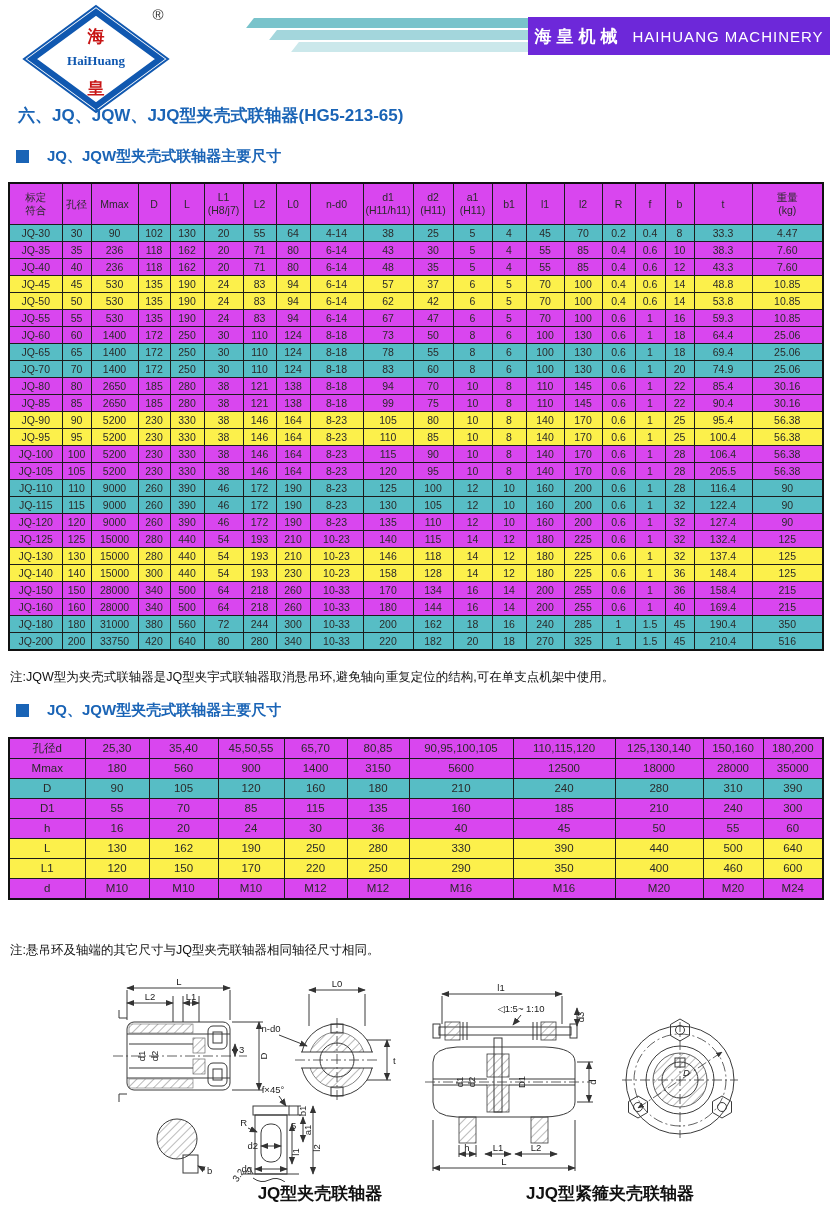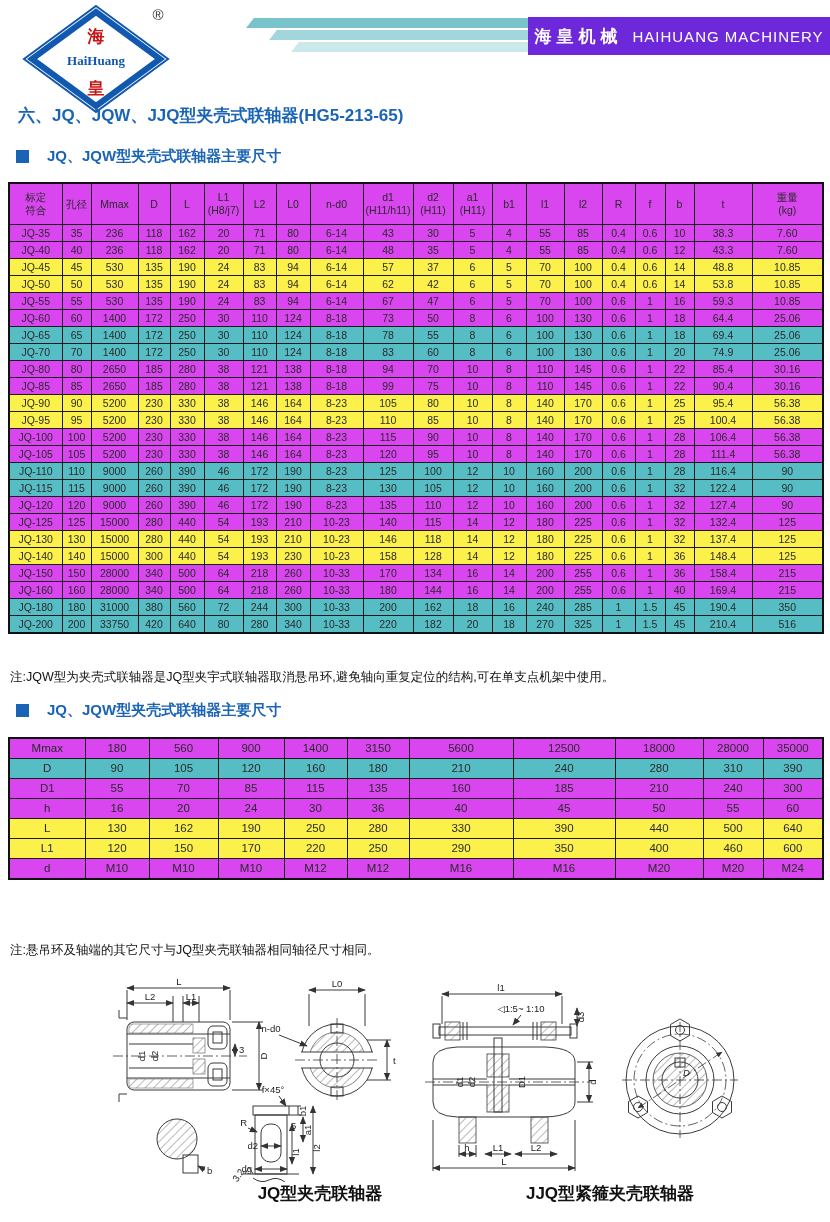--- a/index.html
+++ b/index.html
@@ -130,20 +130,42 @@
           <th>l2</th>
           <th>R</th>
           <th>f</th>
           <th>b</th>
           <th>t</th>
           <th>重量
 (kg)</th>
         </tr>
       </thead>
       <tbody>
+        <tr class="teal">
+          <th>JQ-30</th>
+          <td>30</td>
+          <td>90</td>
+          <td>102</td>
+          <td>130</td>
+          <td>20</td>
+          <td>55</td>
+          <td>64</td>
+          <td>4-14</td>
+          <td>38</td>
+          <td>25</td>
+          <td>5</td>
+          <td>4</td>
+          <td>45</td>
+          <td>70</td>
+          <td>0.2</td>
+          <td>0.4</td>
+          <td>8</td>
+          <td>33.3</td>
+          <td>4.47</td>
+        </tr>
         <tr>
           <th>JQ-35</th>
           <td>35</td>
           <td>236</td>
           <td>118</td>
           <td>162</td>
           <td>20</td>
           <td>71</td>
           <td>80</td>
           <td>6-14</td>
@@ -435,21 +457,21 @@
           <td>8-23</td>
           <td>120</td>
           <td>95</td>
           <td>10</td>
           <td>8</td>
           <td>140</td>
           <td>170</td>
           <td>0.6</td>
           <td>1</td>
           <td>28</td>
-          <td>111.4</td>
+          <td>205.5</td>
           <td>56.38</td>
         </tr>
         <tr class="teal">
           <th>JQ-110</th>
           <td>110</td>
           <td>9000</td>
           <td>260</td>
           <td>390</td>
           <td>46</td>
           <td>172</td>
@@ -684,20 +706,33 @@
         <col style="width:66px">
       <col style="width:63px">
         <col style="width:62px">
         <col style="width:104px">
         <col style="width:102px">
       <col style="width:88px">
         <col style="width:60px">
         <col style="width:60px">
     </colgroup>
   <tbody>
+        <tr>
+          <th>孔径d</th>
+          <td>25,30</td>
+          <td>35,40</td>
+          <td>45,50,55</td>
+          <td>65,70</td>
+          <td>80,85</td>
+          <td>90,95,100,105</td>
+          <td>110,115,120</td>
+          <td>125,130,140</td>
+          <td>150,160</td>
+          <td>180,200</td>
+        </tr>
         <tr>
           <th>Mmax</th>
           <td>180</td>
           <td>560</td>
           <td>900</td>
           <td>1400</td>
           <td>3150</td>
           <td>5600</td>
           <td>12500</td>
           <td>18000</td>

